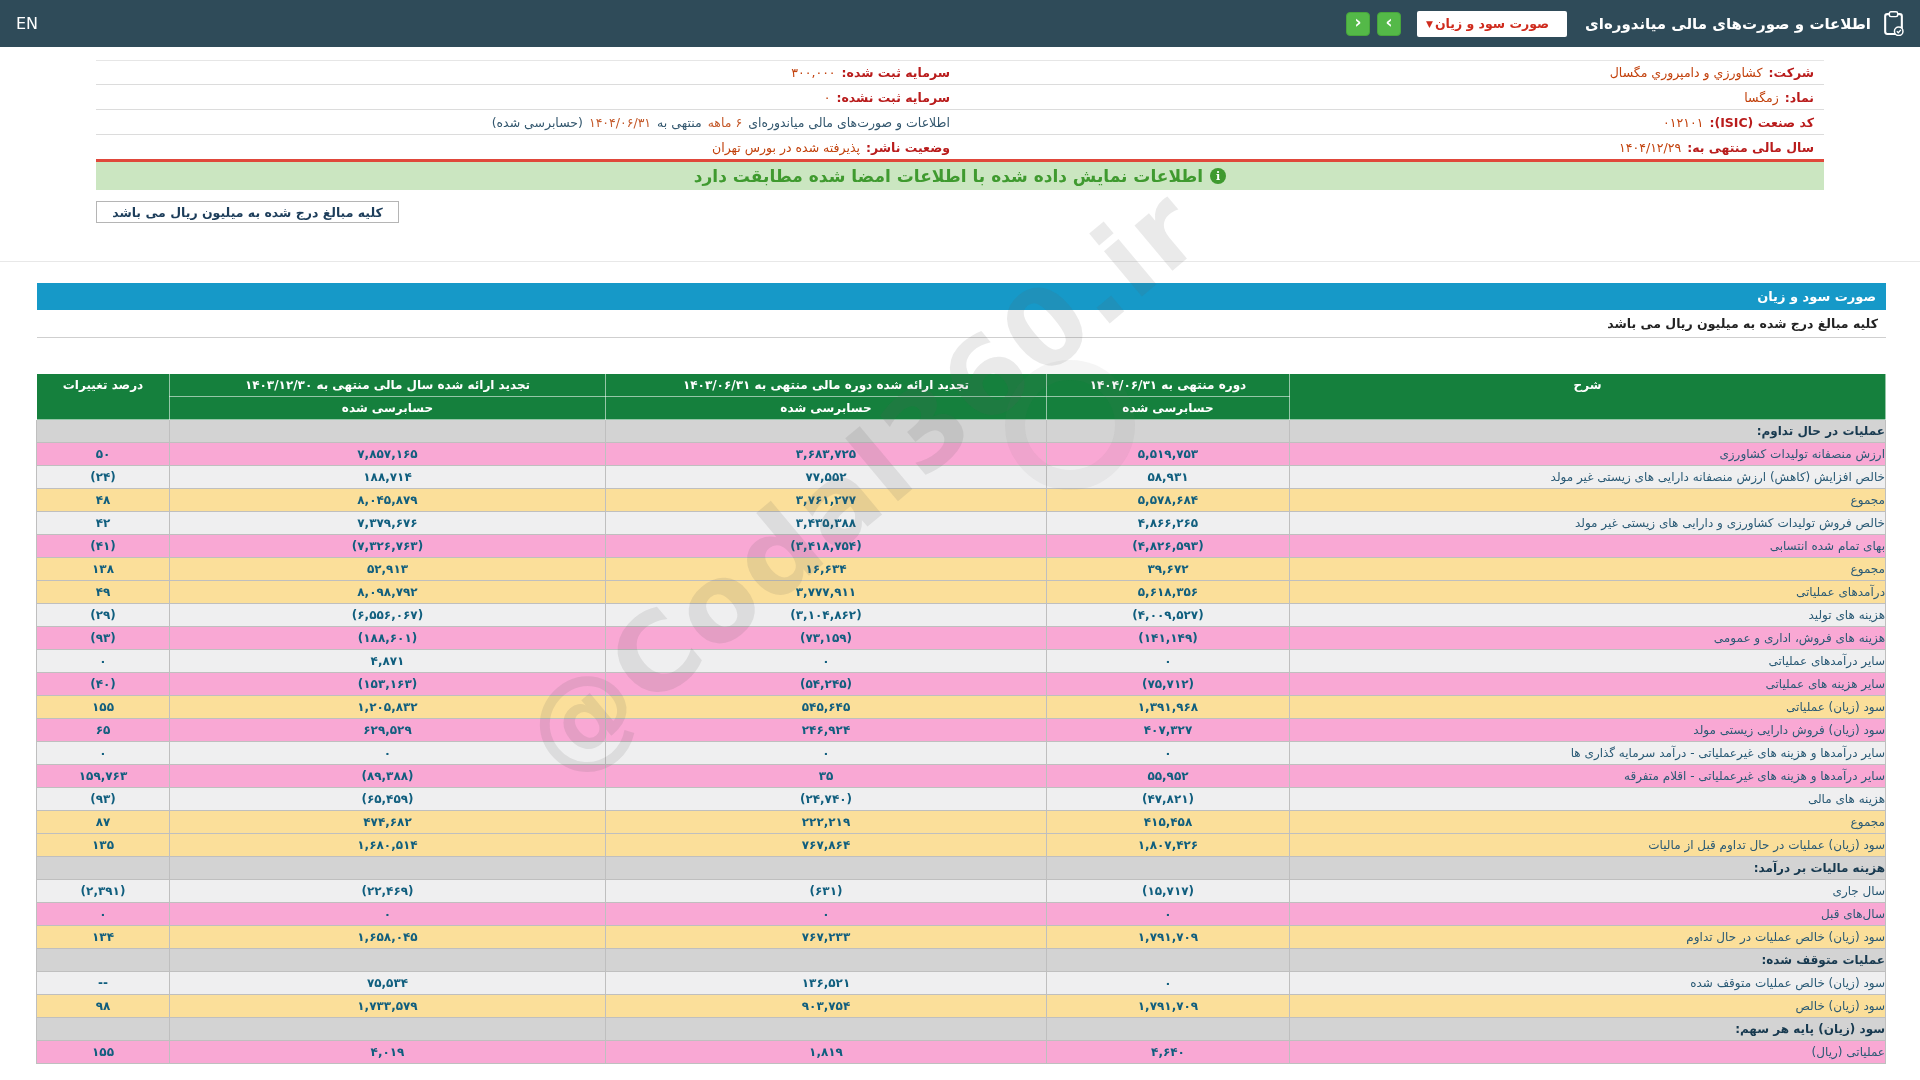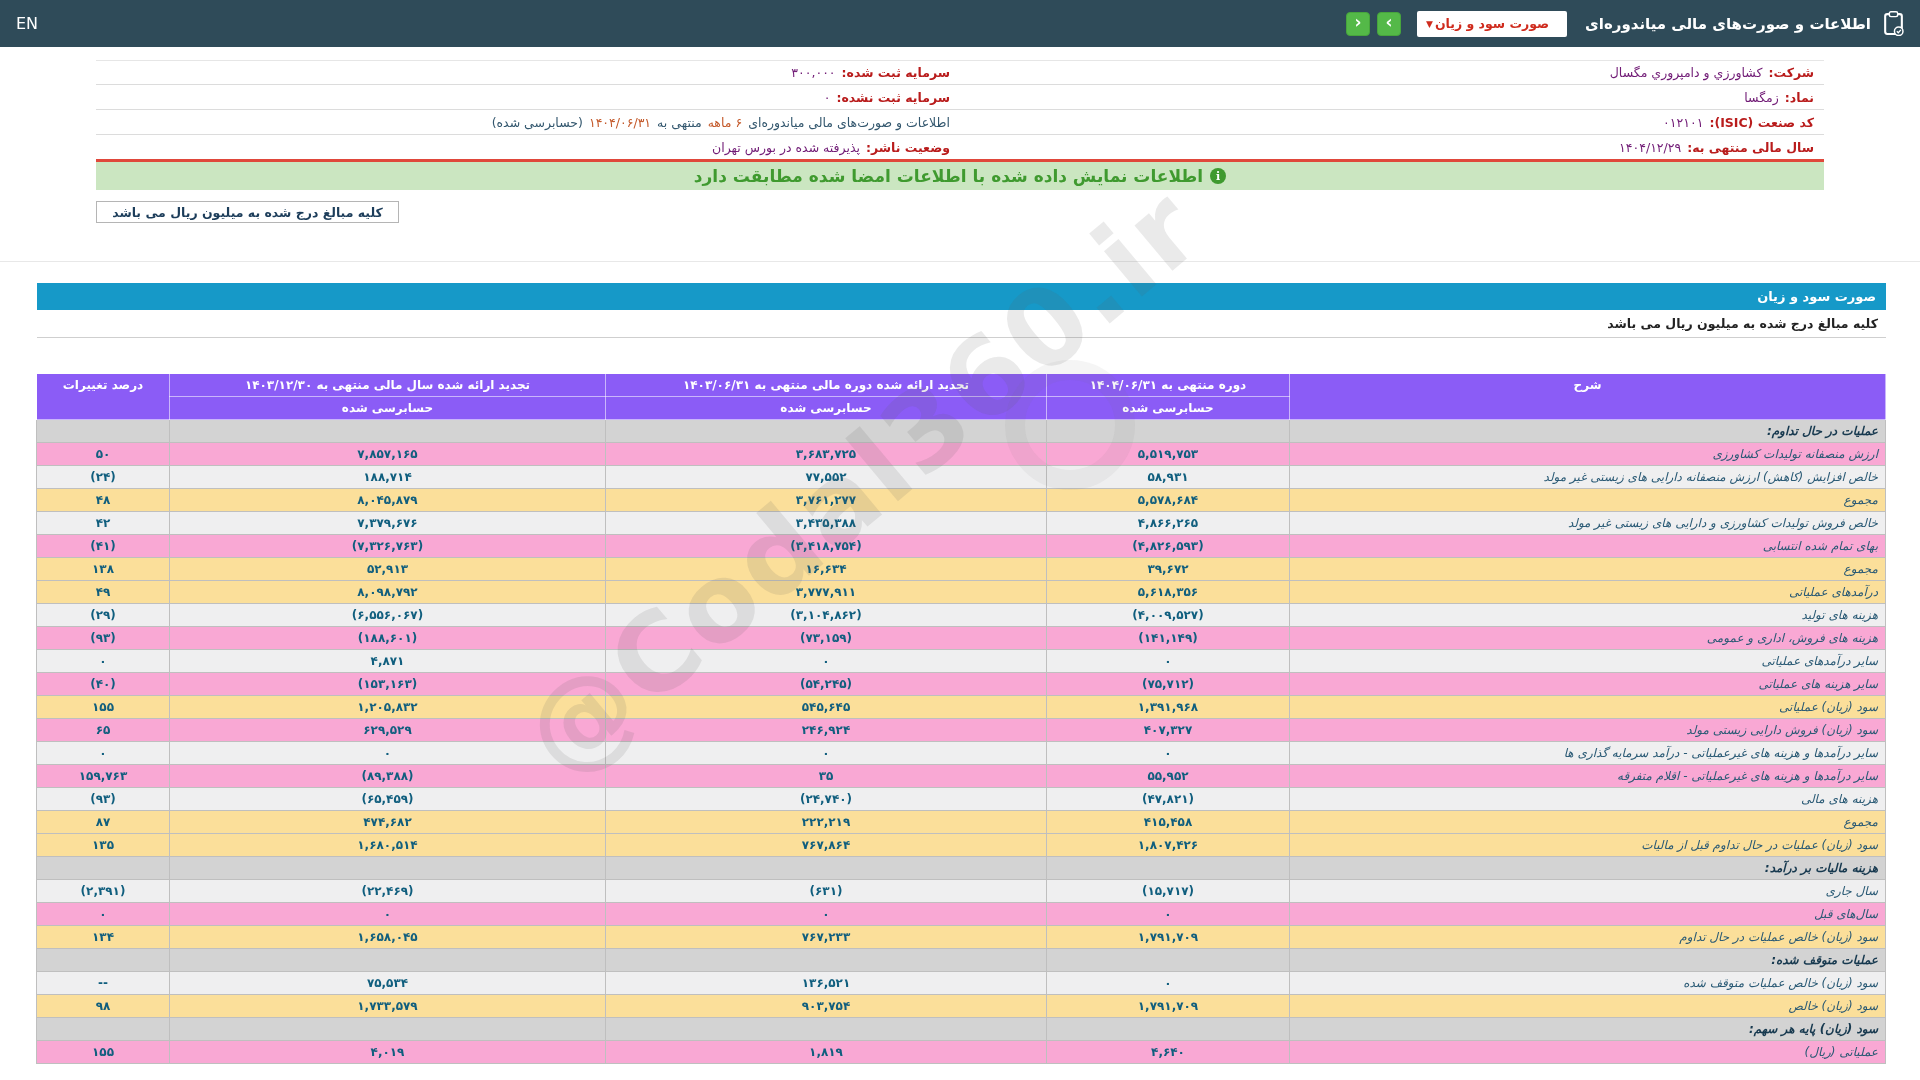--- a/index.html
+++ b/index.html
@@ -20,21 +20,21 @@
     cursor:pointer; border:1px solid #47a53c; line-height:1; padding-bottom:2px; }
   .nav-group { display:flex; gap:7px; margin-right:4px; }
   .lang { margin-right:auto; color:#fff; font-size:16px; cursor:pointer; }
 
   
   .info { position:absolute; top:60px; left:96px; width:1728px; z-index:10; background:#fff; }
   .info .row { display:grid; grid-template-columns:1fr 1fr; border-bottom:1px solid #dcdcdc; height:25px; }
   .info .row:first-child { border-top:1px solid #e6e6e6; }
   .info .cell { display:flex; align-items:center; gap:6px; padding:0 10px; font-size:12.5px; white-space:nowrap; }
   .info .lab { color:#b91c1c; font-weight:bold; }
-  .info .val { color:#701a75; }
+  .info .val { color:#c2410c; }
   .info .seg-dark { color:#33576e; }
   .info .seg-hl { color:#c45a2b; }
 
   .notice { position:absolute; top:159px; left:96px; width:1728px; height:31px; background:#cbe6c1;
     border-top:3px solid #e0483b; display:flex; align-items:center; justify-content:center; gap:7px; z-index:10; }
   .notice .txt { color:#3f9a2f; font-size:17px; font-weight:bold; }
   .info-badge { width:16px; height:16px; border-radius:50%; background:#3f9a2f; color:#fff;
     font-size:11px; font-weight:bold; display:flex; align-items:center; justify-content:center;
     font-family:"DejaVu Serif", serif; }
 
@@ -44,26 +44,26 @@
   .page-divider { position:absolute; top:261px; left:0; width:1920px; height:1px; background:#e8e8e8; }
 
   
   .main { position:absolute; top:283px; right:34px; width:1849px; z-index:4; }
   .section-bar { height:27px; background:#1699c8; color:#fff; font-size:13px; font-weight:bold;
     line-height:27px; padding:0 10px; }
   .amounts-row { height:28px; line-height:27px; background:#fff; border-bottom:1px solid #cfcfcf;
     font-size:12.5px; font-weight:bold; color:#222; padding:0 8px; }
 
   table.fin { width:1849px; border-collapse:collapse; table-layout:fixed; margin-top:35px; }
-  table.fin thead th { background:#8b5cf6; color:#fff; font-size:12px; font-weight:bold;
+  table.fin thead th { background:#15803d; color:#fff; font-size:12px; font-weight:bold;
     height:23px; border:1px solid rgba(255,255,255,.55); border-bottom:1px solid rgba(255,255,255,.55); padding:0 4px; }
   table.fin thead th.span2 { vertical-align:top; padding-top:4px; }
   table.fin td { height:23px; font-size:12px; border:1px solid #bfbfbf; text-align:center;
     color:#105e7e; font-weight:bold; padding:0 4px; overflow:hidden; white-space:nowrap; }
-  table.fin td.lbl { text-align:right; font-weight:normal; color:#2a5a75; padding-right:7px;font-style:italic; }
+  table.fin td.lbl { text-align:right; font-weight:normal; color:#2a5a75; padding-right:0; }
   tr.sec td { background:#d3d3d3; }
   tr.sec td.lbl { color:#17394f; font-weight:bold; }
   tr.bg-blue td { background:#f9a8d4; }
   tr.bg-white td { background:#efeff0; }
   tr.bg-yellow td { background:#fbdf9a; }
   td.neg { color:#e01313; }
 
   
   .wm { position:absolute; top:690px; left:540px; transform:rotate(-40deg); transform-origin:0 50%;
     font-size:108px; font-weight:bold; color:rgba(95,95,95,.13); letter-spacing:3px; direction:ltr;

